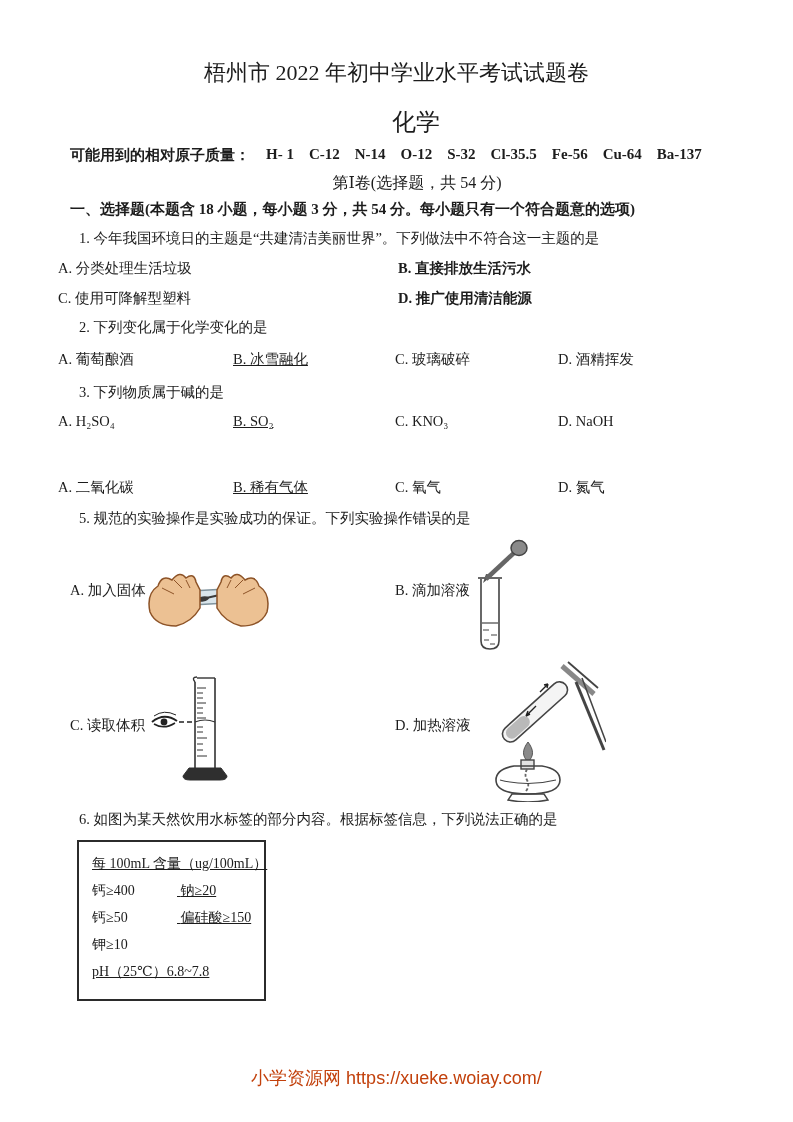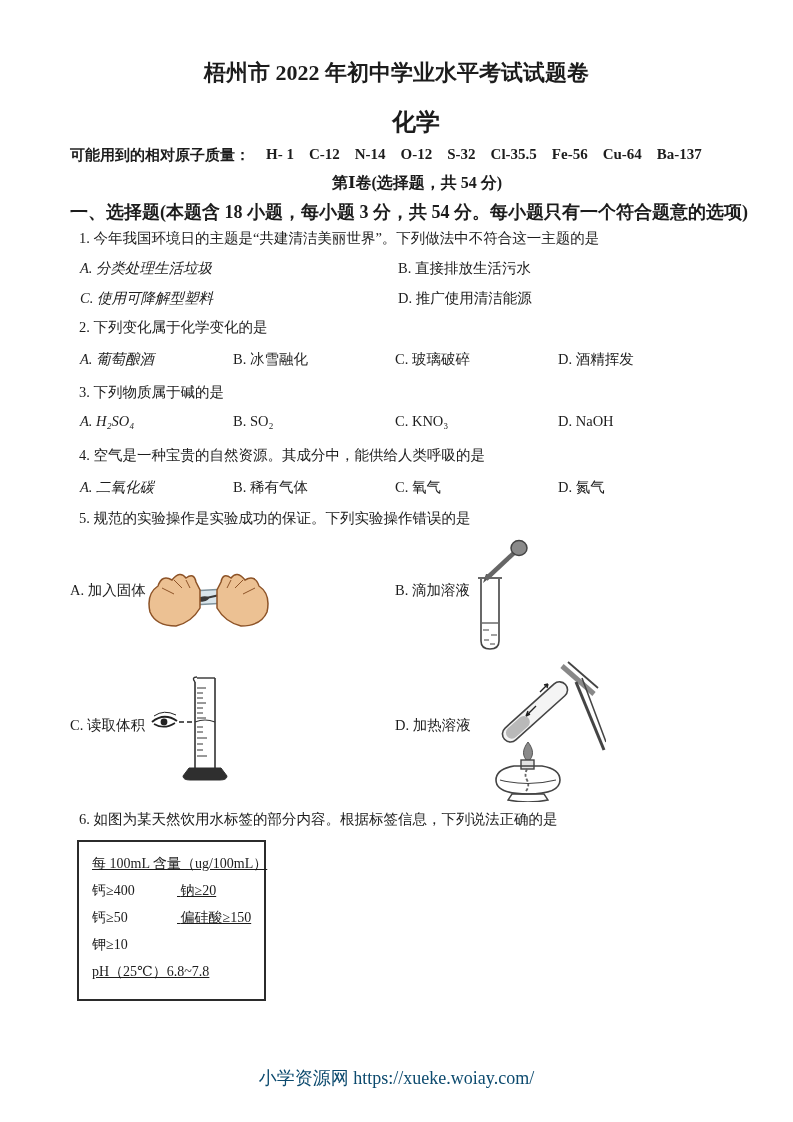--- a/index.html
+++ b/index.html
@@ -2,42 +2,42 @@
 <html><head>
 <meta charset="utf-8">
 <style>
   html,body{margin:0;padding:0;background:#ffffff;}
   .page{
     position:relative;width:793px;height:1122px;background:#ffffff;
     font-family:"Liberation Serif","DejaVu Serif",serif;color:#1c1c1c;overflow:hidden;
   }
   .abs{position:absolute;white-space:nowrap;}
   .center{left:0;right:0;text-align:center;}
-  .bold{font-weight:bold;text-align:center;}
+  .bold{font-weight:normal;text-align:center;}
   .doc-title{top:58px;font-size:22px;}
   .doc-subject{top:106px;font-size:24px;margin-left:39px;}
   .masses{top:146px;left:70px;font-size:15px;font-weight:bold;display:flex;gap:15px;}
   .masses .lbl{margin-right:1px;}
   .section-hdr{top:173px;font-size:16px;padding-left:41px;}
-  .part-hdr{top:200px;left:70px;font-size:18px;font-weight:bold;}
+  .part-hdr{top:200px;left:70px;font-size:15px;font-weight:bold;}
   .qtext{font-size:14.5px;left:79px;}
   .opt{font-size:14.5px;}
-  .c1{left:80px;font-style:italic;} .c2{left:233px;} .c3{left:395px;} .c4{left:558px;}
-  .colB{left:398px;}
+  .c1{left:58px;} .c2{left:233px;text-decoration:underline;} .c3{left:395px;} .c4{left:558px;}
+  .colB{left:398px;font-weight:bold;}
   .figlabel{font-size:14.5px;}
   .label-box{
     position:absolute;left:77px;top:840px;width:189px;height:161px;
     border:2px solid #2b2b2b;box-sizing:border-box;padding:13px 0 0 13px;
     font-size:14px;
   }
   .label-box .row{margin-bottom:9px;white-space:nowrap;text-decoration:underline;}
   .label-box .cell1{display:inline-block;min-width:85px;}
   .page-footer{
-    top:1066px;font-size:18px;color:#0c4a6e;
-    font-family:Liberation Serif, serif;
+    top:1066px;font-size:18px;color:#c2410c;
+    font-family:Liberation Sans, sans-serif;
   }
   svg{display:block;}
 </style>
 </head>
 <body>
 
 <div class="page">
 
   <div class="abs center bold doc-title">梧州市 2022 年初中学业水平考试试题卷</div>
   <div class="abs center bold doc-subject">化学</div>
@@ -69,21 +69,20 @@
   <div class="abs opt c2" style="top:350px">B.  冰雪融化</div>
   <div class="abs opt c3" style="top:350px">C.  玻璃破碎</div>
   <div class="abs opt c4" style="top:350px">D.  酒精挥发</div>
 
   <div class="abs qtext" style="top:383px">3. 下列物质属于碱的是</div>
   <div class="abs opt c1" style="top:413px">A.  H₂SO₄</div>
   <div class="abs opt c2" style="top:413px">B.  SO₂</div>
   <div class="abs opt c3" style="top:413px">C.  KNO₃</div>
   <div class="abs opt c4" style="top:413px">D.  NaOH</div>
 
-  <div class="abs qtext" style="top:446px">4. 空气是一种宝贵的自然资源。其成分中，能供给人类呼吸的是</div>
   <div class="abs opt c1" style="top:478px">A.  二氧化碳</div>
   <div class="abs opt c2" style="top:478px">B.  稀有气体</div>
   <div class="abs opt c3" style="top:478px">C.  氧气</div>
   <div class="abs opt c4" style="top:478px">D.  氮气</div>
 
   <div class="abs qtext" style="top:509px">5. 规范的实验操作是实验成功的保证。下列实验操作错误的是</div>
 
   <div class="abs figlabel" style="left:70px;top:581px">A.  加入固体</div>
   <div class="abs figlabel" style="left:395px;top:581px">B.  滴加溶液</div>
   <div class="abs figlabel" style="left:70px;top:716px">C.  读取体积</div>

